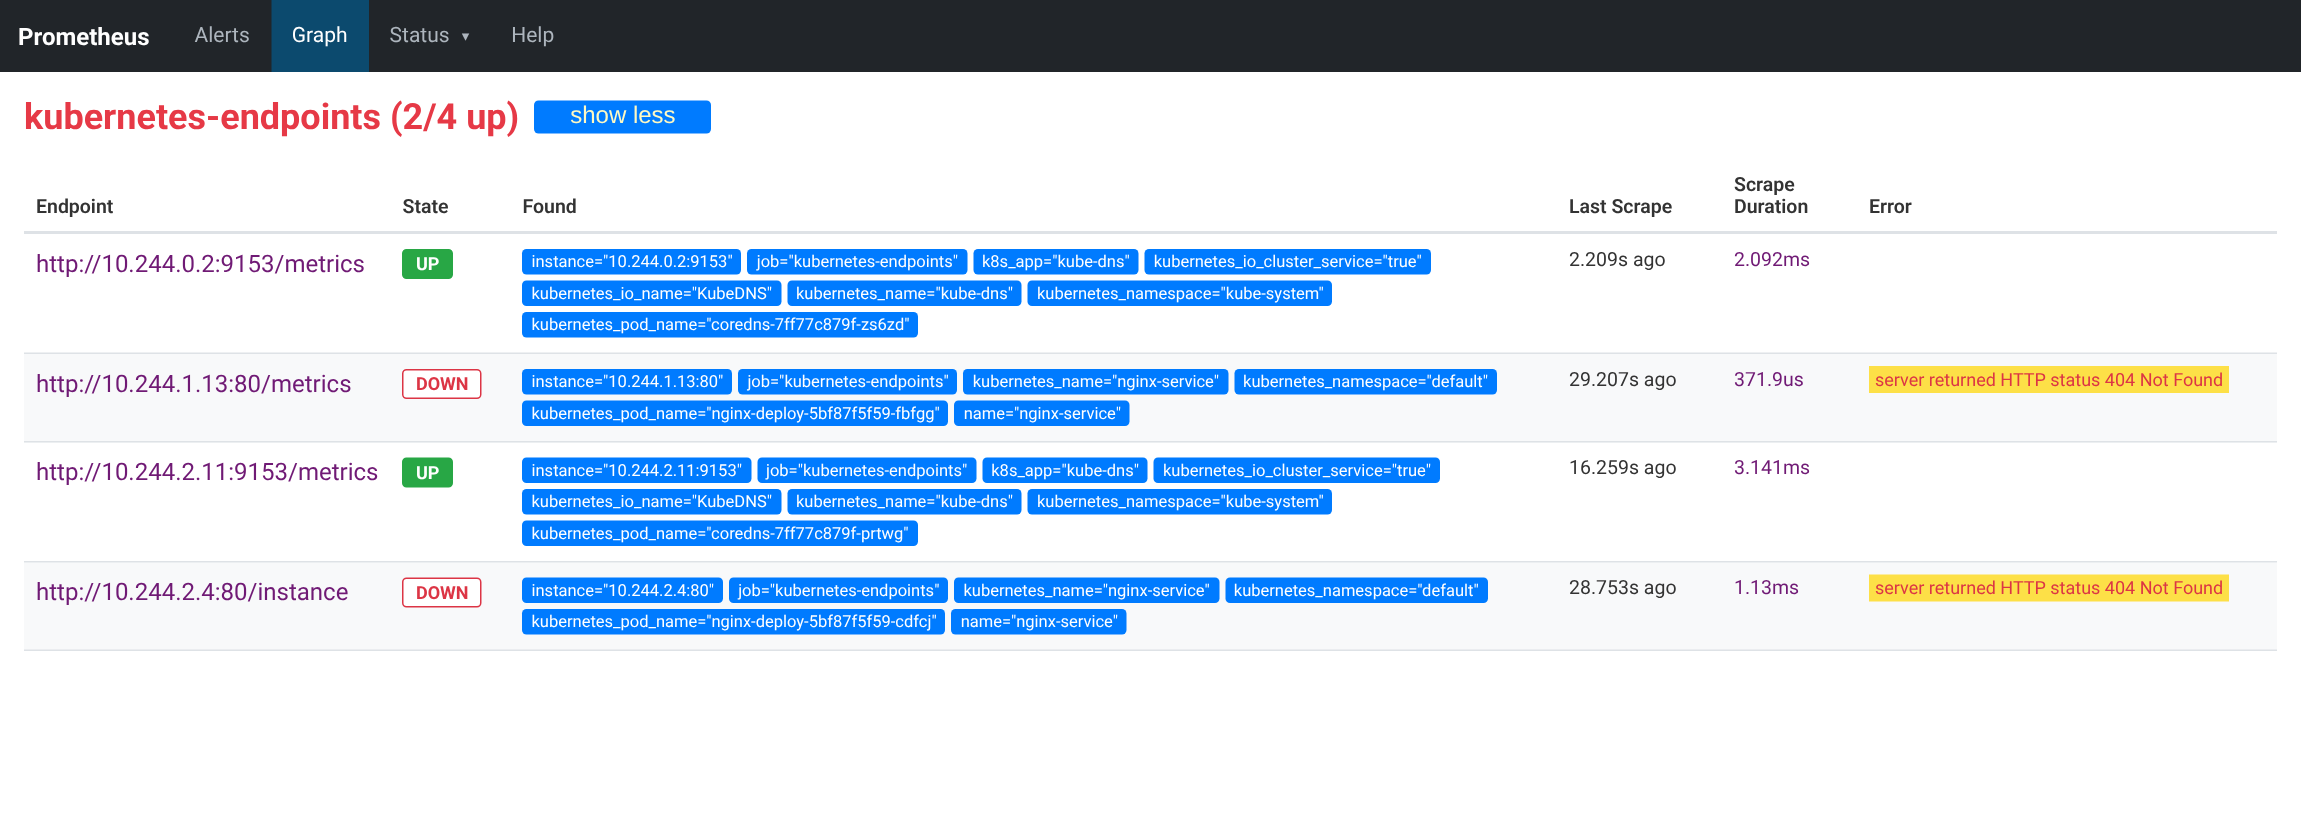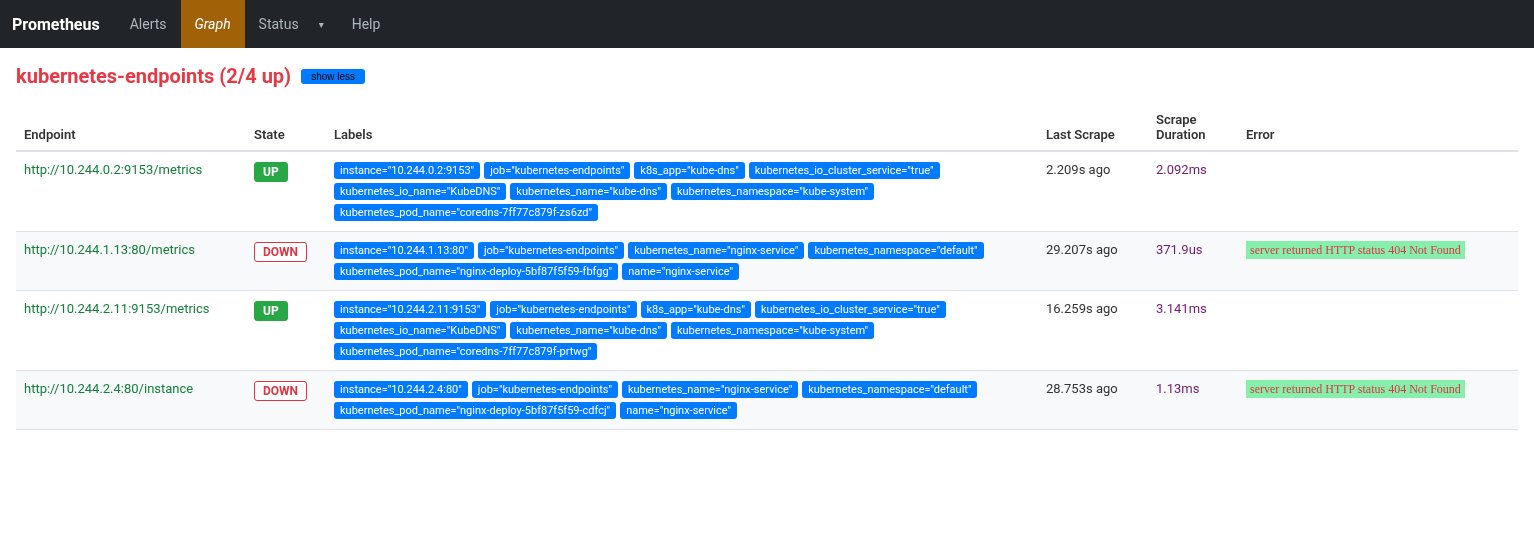--- a/index.html
+++ b/index.html
@@ -30,50 +30,50 @@
       color: #adb5bd;
       padding: 0 14px;
       height: 100%;
       display: flex;
       align-items: center;
       cursor: pointer;
       font-size: 14px;
       text-decoration: none;
     }
     .nav-item-alerts { color: #adb5bd; }
-    .nav-item-graph { color: #fff; background: #a16207; font-style: italic; }
+    .nav-item-graph { color: #fff; background: #0c4a6e; }
     .nav-dropdown {
       display: flex;
       align-items: center;
-      gap: 20px;
+      gap: 8px;
     }
     .nav-dropdown .chevron { font-size: 10px; }
 
     
     .content { padding: 16px 16px 0 16px; }
 
     
     .section-header {
       display: flex;
       align-items: center;
       gap: 10px;
       margin-bottom: 16px;
     }
     .section-title {
       color: #e63946;
-      font-size: 20px;
+      font-size: 24px;
       font-weight: bold;
     }
     .show-less-btn {
       background: #007bff;
-      color: #000000;
+      color: #fef9c3;
       border: none;
       border-radius: 3px;
-      padding: 2px 10px;
-      font-size: 10px;
+      padding: 2px 24px;
+      font-size: 16px;
       cursor: pointer;
     }
 
     
     .endpoints-table {
       width: 100%;
       border-collapse: collapse;
     }
     .endpoints-table th {
       text-align: left;
@@ -82,23 +82,23 @@
       font-weight: 600;
       color: #333;
       vertical-align: bottom;
     }
     .endpoints-table td {
       padding: 10px 8px;
       vertical-align: top;
       border-bottom: 1px solid #dee2e6;
     }
     .endpoint-link {
-      color: #15803d;
+      color: #701a75;
       text-decoration: none;
-      font-size: 13px;
+      font-size: 16px;
     }
 
     
     .state-badge {
       display: inline-block;
       padding: 2px 8px;
       border-radius: 3px;
       font-weight: bold;
       font-size: 12px;
       text-align: right;
@@ -130,23 +130,22 @@
     }
 
     
     .scrape-time { color: #333; font-size: 13px; margin-top: 32px; }
     .scrape-duration { color: #701a75; font-size: 13px; }
 
     
     .error-text {
       color: #dc3545;
       font-size: 12px;
-      background: #86efac;
+      background: #fde047;
       padding: 2px 4px;
-      font-family: Liberation Serif, serif;
     }
 
     
     .endpoints-table tbody tr:nth-child(even) { background: #f8f9fa; }
 
     .th-scrape { width: 110px; }
     .th-duration { width: 90px; }
     .th-error { width: 280px; }
     .th-state { width: 80px; }
     .th-endpoint { width: 230px; }
@@ -172,21 +171,21 @@
   <div class="section-header">
     <span class="section-title">kubernetes-endpoints (2/4 up)</span>
     <button class="show-less-btn">show less</button>
   </div>
 
   <table class="endpoints-table">
     <thead>
       <tr>
         <th class="th-endpoint">Endpoint</th>
         <th class="th-state">State</th>
-        <th>Labels</th>
+        <th>Found</th>
         <th class="th-scrape">Last Scrape</th>
         <th class="th-duration">Scrape Duration</th>
         <th class="th-error">Error</th>
       </tr>
     </thead>
     <tbody id="table-body">
     <tr>
           <td><a class="endpoint-link" href="#">http://10.244.0.2:9153/metrics</a></td>
           <td><span class="state-badge state-up">UP</span></td>
           <td>

